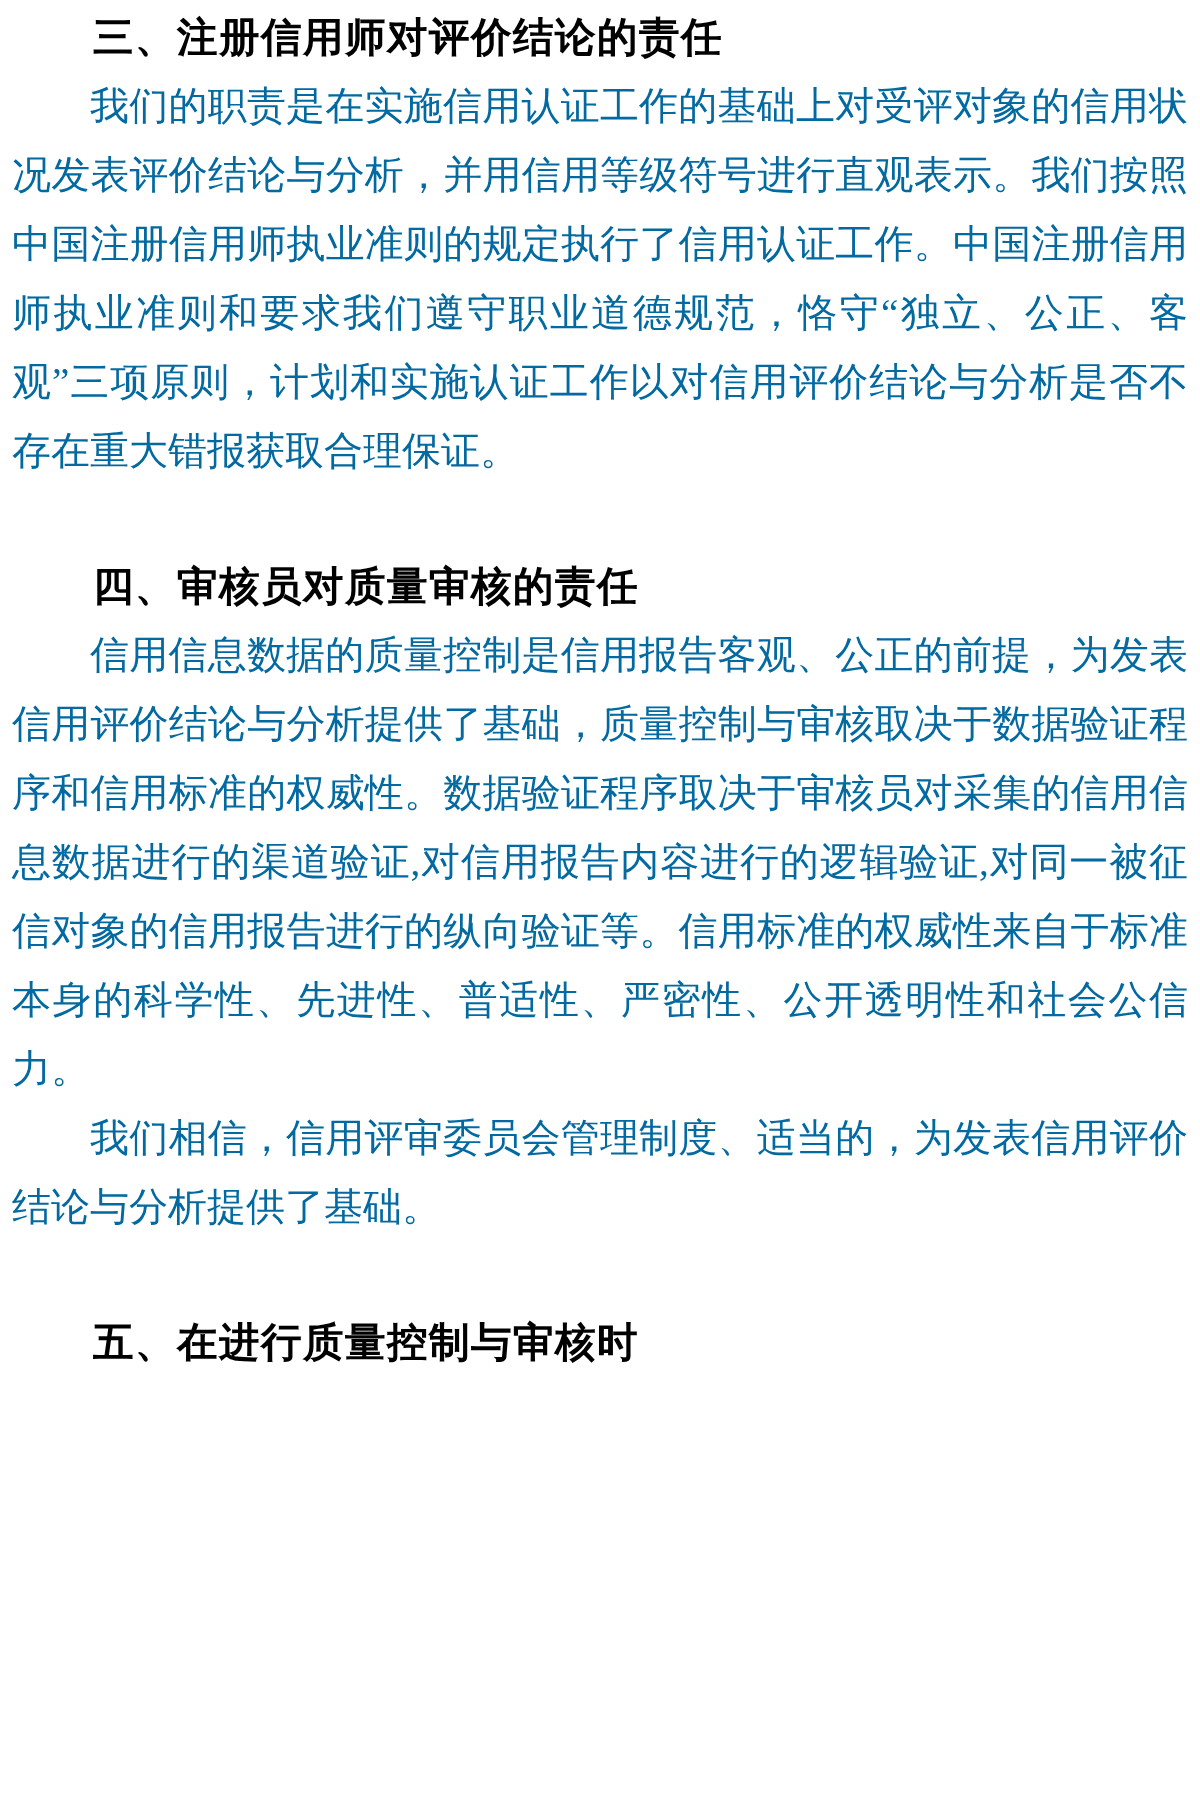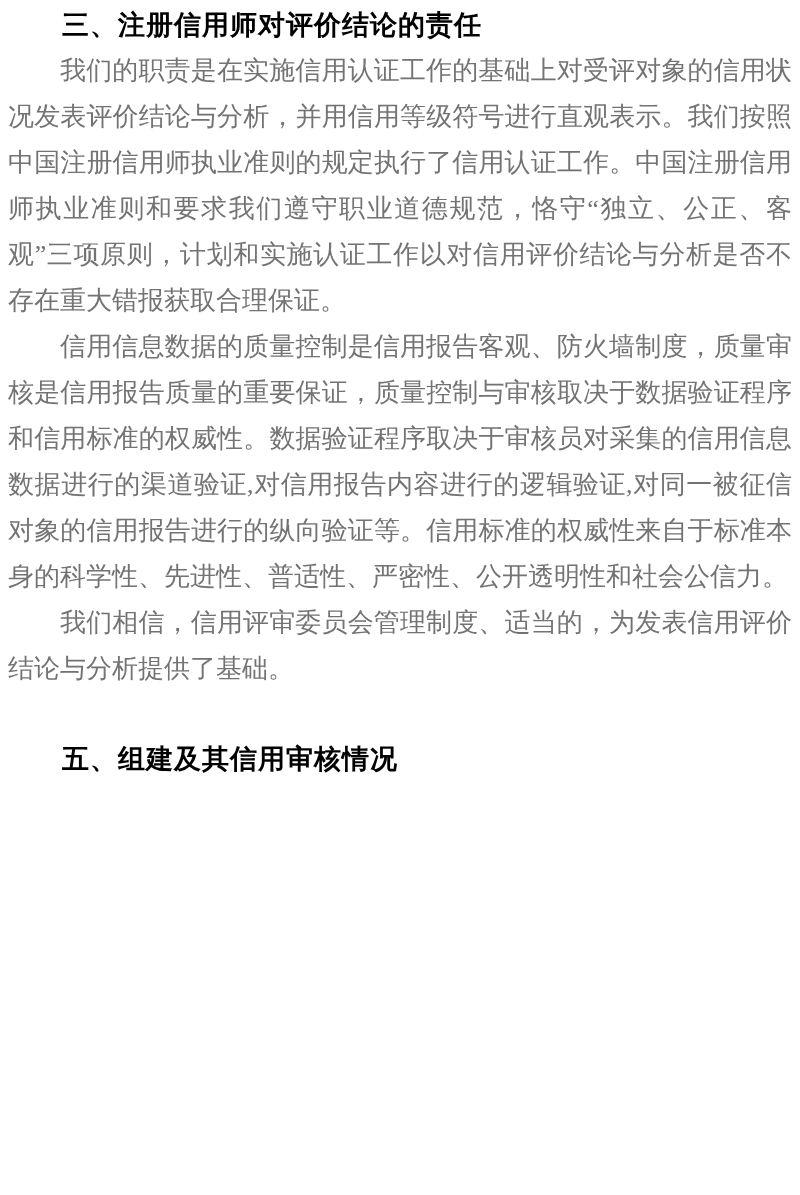--- a/index.html
+++ b/index.html
@@ -35,33 +35,34 @@
     margin-top: 44px;
   }
   .body-paragraph {
     font-size: 26px;
     line-height: 46px;
     margin: 0;
     padding: 0;
     text-indent: 2em;
     text-align: justify;
     text-justify: inter-ideograph;
-    color: #737373;
+    color: #0369a1;
   }
 </style>
 </head>
 <body>
 
 <div class="doc">
 
   <h2 class="section-heading">三、注册信用师对评价结论的责任</h2>
 
   <p class="body-paragraph">我们的职责是在实施信用认证工作的基础上对受评对象的信用状况发表评价结论与分析，并用信用等级符号进行直观表示。我们按照中国注册信用师执业准则的规定执行了信用认证工作。中国注册信用师执业准则和要求我们遵守职业道德规范，恪守“独立、公正、客观”三项原则，计划和实施认证工作以对信用评价结论与分析是否不存在重大错报获取合理保证。</p>
 
+  <h2 class="section-heading spaced">四、审核员对质量审核的责任</h2>
 
-  <p class="body-paragraph">信用信息数据的质量控制是信用报告客观、防火墙制度，质量审核是信用报告质量的重要保证，质量控制与审核取决于数据验证程序和信用标准的权威性。数据验证程序取决于审核员对采集的信用信息数据进行的渠道验证,对信用报告内容进行的逻辑验证,对同一被征信对象的信用报告进行的纵向验证等。信用标准的权威性来自于标准本身的科学性、先进性、普适性、严密性、公开透明性和社会公信力。</p>
+  <p class="body-paragraph">信用信息数据的质量控制是信用报告客观、公正的前提，为发表信用评价结论与分析提供了基础，质量控制与审核取决于数据验证程序和信用标准的权威性。数据验证程序取决于审核员对采集的信用信息数据进行的渠道验证,对信用报告内容进行的逻辑验证,对同一被征信对象的信用报告进行的纵向验证等。信用标准的权威性来自于标准本身的科学性、先进性、普适性、严密性、公开透明性和社会公信力。</p>
 
 
   <p class="body-paragraph">我们相信，信用评审委员会管理制度、适当的，为发表信用评价结论与分析提供了基础。</p>
 
-  <h2 class="section-heading spaced">五、组建及其信用审核情况</h2>
+  <h2 class="section-heading spaced">五、在进行质量控制与审核时</h2>
 
 </div>
 
 </body></html>

